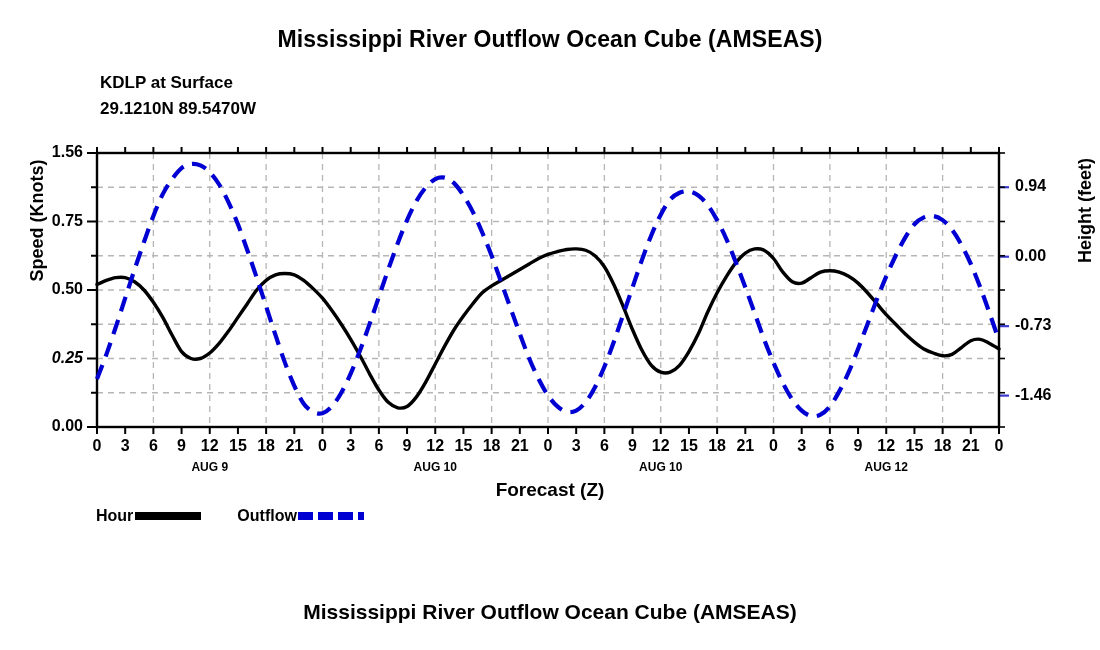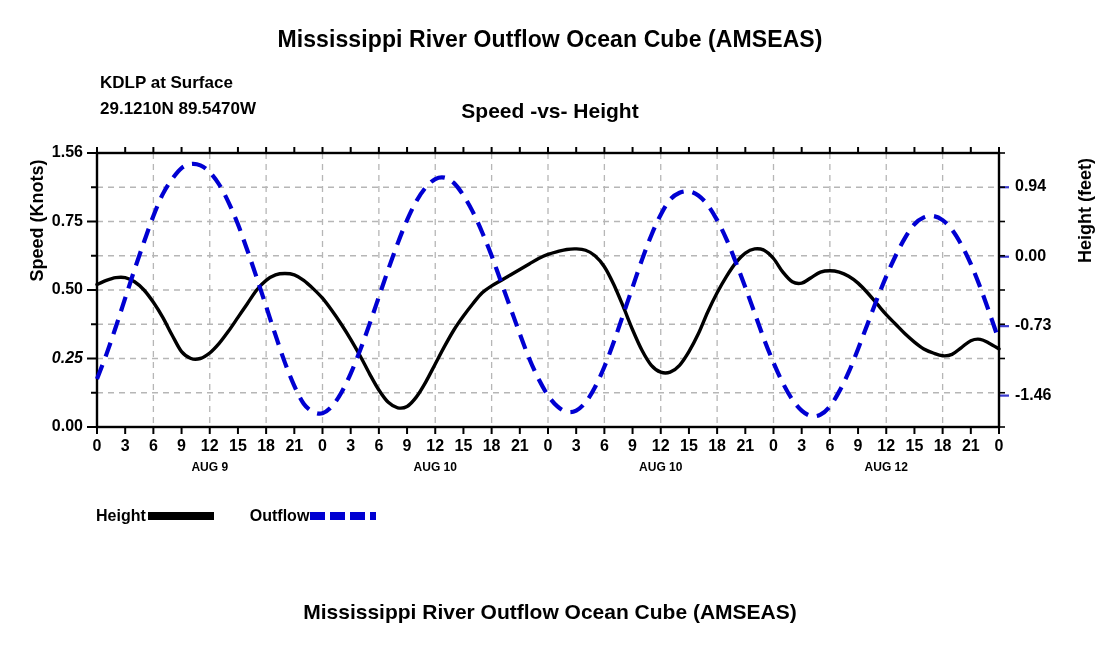--- a/index.html
+++ b/index.html
@@ -85,21 +85,20 @@
 
 <div class="page">
 
   <div class="title-main">Mississippi River Outflow Ocean Cube (AMSEAS)</div>
 
   <div class="hdr-left">
     <div>KDLP at Surface</div>
     <div>29.1210N  89.5470W</div>
   </div>
 
-  <div class="hdr-center">Speed -vs- Height</div>
 
   <div class="plot-wrap">
     <svg class="chart" width="1100" height="650">
       <g id="gridlines">
           <line x1="153.375" y1="153" x2="153.375" y2="427" stroke="#b6b6b6" stroke-width="1.3" stroke-dasharray="6 5"></line>
           <line x1="209.75" y1="153" x2="209.75" y2="427" stroke="#b6b6b6" stroke-width="1.3" stroke-dasharray="6 5"></line>
           <line x1="266.125" y1="153" x2="266.125" y2="427" stroke="#b6b6b6" stroke-width="1.3" stroke-dasharray="6 5"></line>
           <line x1="322.5" y1="153" x2="322.5" y2="427" stroke="#b6b6b6" stroke-width="1.3" stroke-dasharray="6 5"></line>
           <line x1="378.875" y1="153" x2="378.875" y2="427" stroke="#b6b6b6" stroke-width="1.3" stroke-dasharray="6 5"></line>
           <line x1="435.25" y1="153" x2="435.25" y2="427" stroke="#b6b6b6" stroke-width="1.3" stroke-dasharray="6 5"></line>
@@ -265,25 +264,26 @@
       </div>
     <div id="daylabels">
         <div class="daylabel" style="left: 149.75px; top: 460px;">AUG 9</div>
         <div class="daylabel" style="left: 375.25px; top: 460px;">AUG 10</div>
         <div class="daylabel" style="left: 600.75px; top: 460px;">AUG 10</div>
         <div class="daylabel" style="left: 826.25px; top: 460px;">AUG 12</div>
       </div>
 
     <div class="ylabel-left">Speed (Knots)</div>
     <div class="ylabel-right">Height (feet)</div>
+    <div class="xlabel">Forecast (Z)</div>
   </div>
 
   <div class="legend">
     <div class="legend-item">
-      <span class="legend-label">Height</span>
+      <span class="legend-label">Hour</span>
       <span class="swatch-speed"></span>
     </div>
     <span class="gap"></span>
     <div class="legend-item">
       <span class="legend-label">Outflow</span>
       <span class="swatch-height"></span>
     </div>
   </div>
 
   <div class="title-bottom">Mississippi River Outflow Ocean Cube (AMSEAS)</div>

